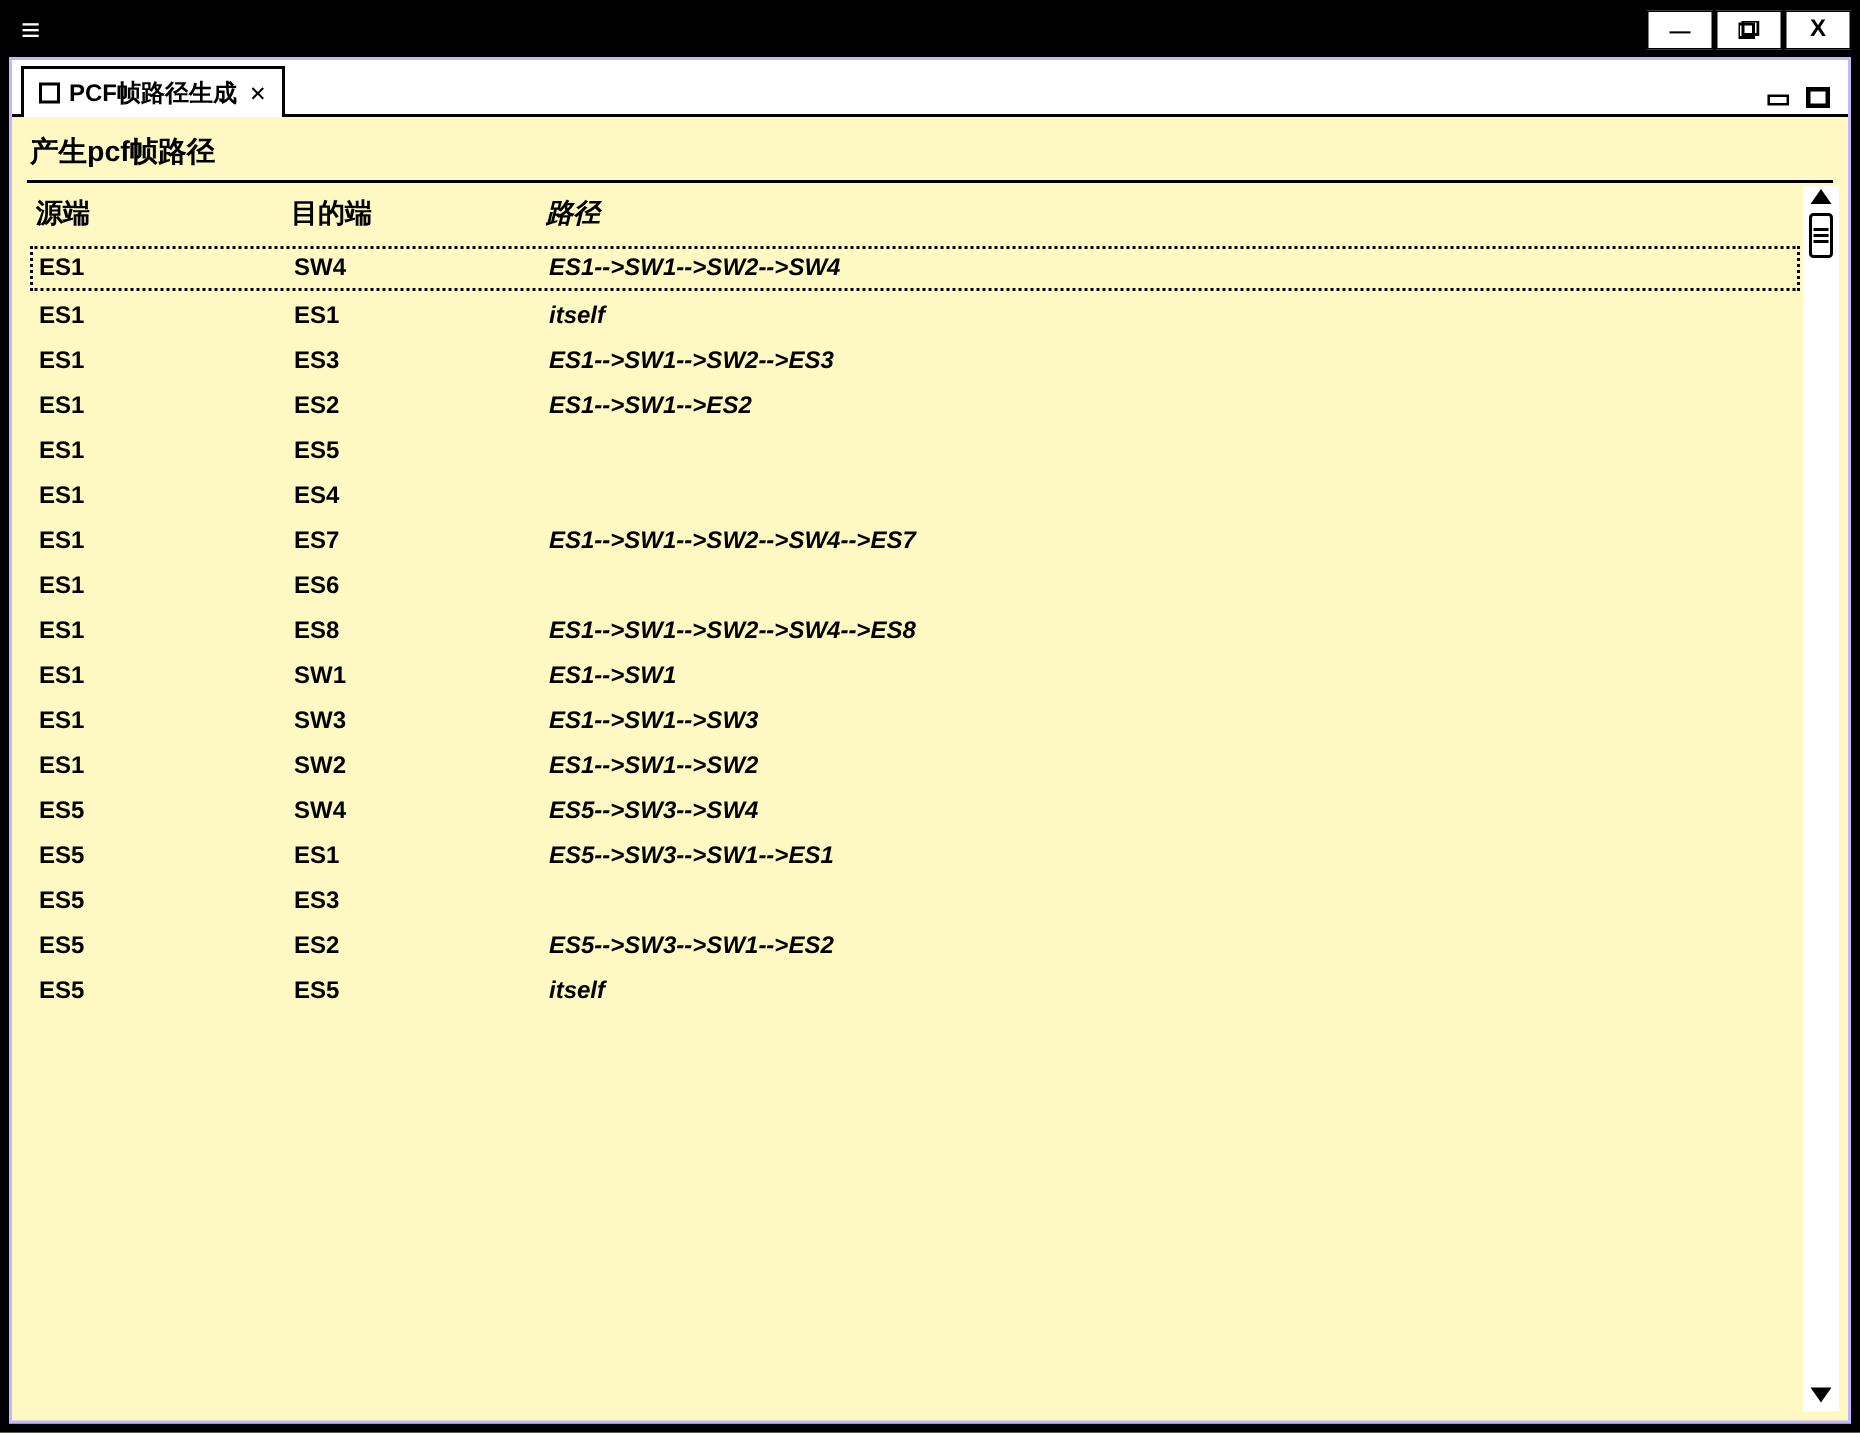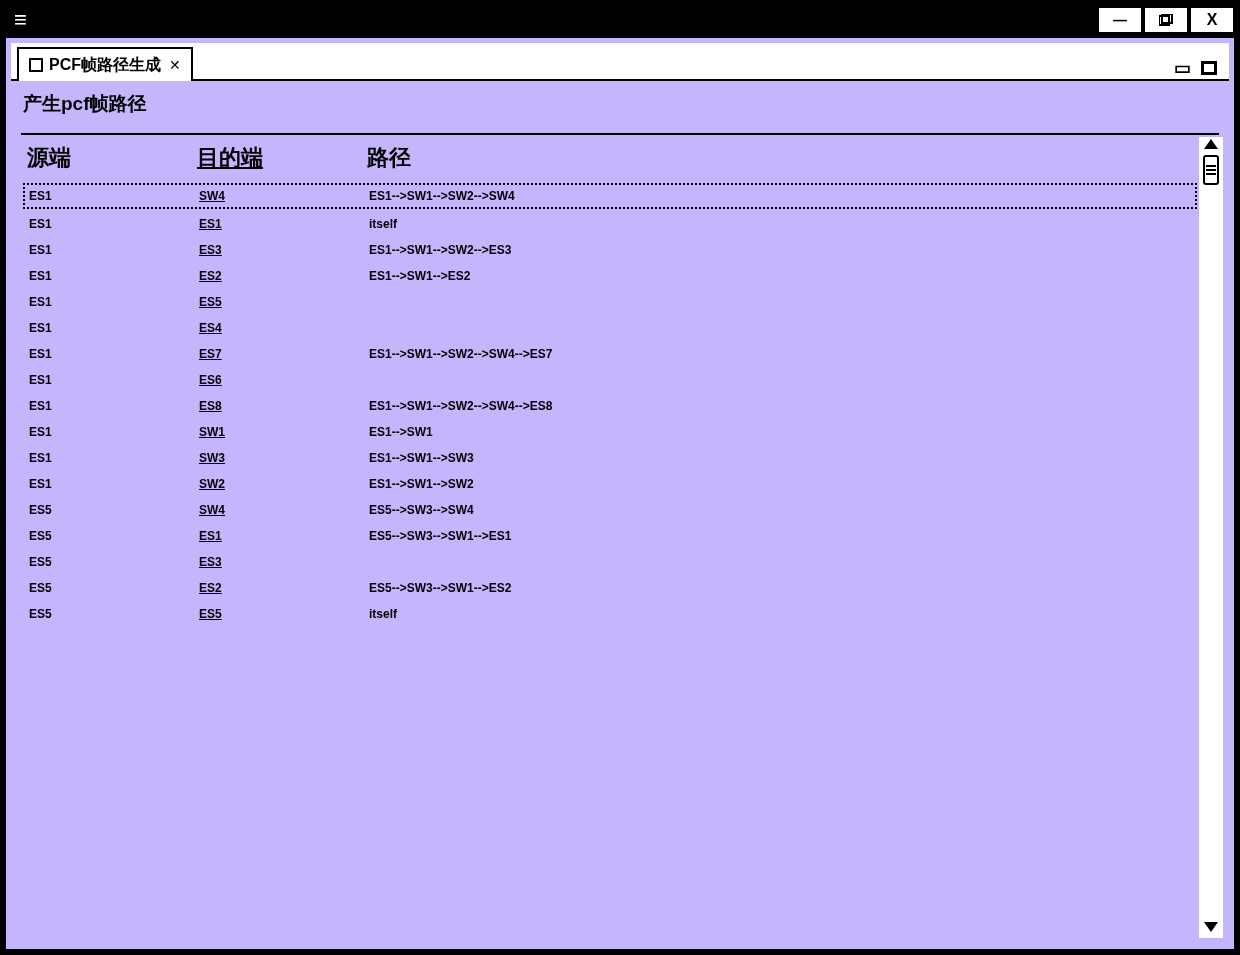--- a/index.html
+++ b/index.html
@@ -3,39 +3,39 @@
   <meta charset="utf-8">
   <style>
     * { margin: 0; padding: 0; box-sizing: border-box; font-family: "Microsoft YaHei", "SimHei", sans-serif; }
     body { background: #000; width: 1240px; height: 955px; overflow: hidden; }
     .window-frame { background: #000; padding: 6px; height: 100%; display: flex; flex-direction: column; }
     .title-bar { height: 28px; background: #000; display: flex; align-items: center; justify-content: space-between; margin-bottom: 4px; }
     .hamburger { color: #fff; font-size: 22px; padding: 0 8px; line-height: 1; }
     .window-controls { display: flex; gap: 2px; height: 26px; }
     .win-btn { width: 44px; height: 26px; background: #fff; border: 1px solid #000; display: flex; align-items: center; justify-content: center; font-size: 14px; font-weight: bold; }
     .win-btn.close { font-size: 16px; }
-    .client-area { flex: 1; background: #c4b5fd; border: 5px solid #c4b5fd; display: flex; flex-direction: column; overflow: hidden; }
+    .client-area { flex: 1; background: #fef9c3; border: 2px solid #c4b5fd; display: flex; flex-direction: column; overflow: hidden; }
     .tab-bar { height: 38px; display: flex; align-items: flex-end; background: #fff; border-bottom: 2px solid #000; position: relative; padding: 4px 6px 0 6px; }
     .tab { height: 34px; border: 2px solid #000; border-bottom: none; background: #fff; display: flex; align-items: center; padding: 0 10px; font-size: 16px; font-weight: bold; position: relative; top: 2px; }
     .tab .file-icon { width: 14px; height: 14px; border: 2px solid #000; margin-right: 6px; }
     .tab .close-x { margin-left: 8px; font-size: 14px; font-weight: normal; }
     .tab-right { margin-left: auto; display: flex; gap: 10px; align-items: center; padding-right: 6px; }
     .tab-right .minidash { font-size: 18px; font-weight: bold; }
     .tab-right .minibox { width: 16px; height: 14px; border: 3px solid #000; }
-    .panel-title { font-size: 19px; font-weight: 900; padding: 10px 12px 16px 12px; }
+    .panel-title { font-size: 19px; font-weight: 900; padding: 10px 12px 6px 12px; }
     .divider { height: 2px; background: #000; margin: 0 10px 0 10px; }
     .table-wrap { flex: 1; display: flex; overflow: hidden; margin: 2px 6px 6px 10px; }
     .table-content { flex: 1; overflow: hidden; }
-    .header-row { display: flex; padding: 6px 6px 6px 6px; font-size: 22px; font-weight: 900; }
+    .header-row { display: flex; padding: 6px 6px 6px 6px; font-size: 18px; font-weight: 900; }
     .body-rows { padding: 2px 2px 2px 2px; }
-    .row { display: flex; padding: 6px 6px 6px 6px; font-size: 12px; font-weight: 900; }
+    .row { display: flex; padding: 6px 6px 6px 6px; font-size: 16px; font-weight: 900; }
     .row.selected { border: 2px dotted #000; margin: 2px 0; padding: 4px 4px 4px 4px; }
     .col-src { width: 170px; }
-    .col-dst { width: 170px; text-decoration: underline; }
-    .col-path { flex: 1; }
+    .col-dst { width: 170px; }
+    .col-path { flex: 1; font-style: italic; }
     .scrollbar { width: 24px; background: #fff; border-left: none; display: flex; flex-direction: column; align-items: center; padding: 2px 0; }
     .scroll-arrow { width: 0; height: 0; border-left: 7px solid transparent; border-right: 7px solid transparent; }
     .scroll-arrow.up { border-bottom: 10px solid #000; margin-bottom: 6px; }
     .scroll-arrow.down { border-top: 10px solid #000; margin-top: auto; margin-bottom: 4px; }
     .scroll-thumb { width: 16px; height: 30px; border: 2px solid #000; border-radius: 3px; display: flex; flex-direction: column; justify-content: center; gap: 2px; align-items: center; }
     .scroll-thumb .grip { width: 10px; height: 2px; background: #000; }
   </style>
 </head>
 <body>
 

